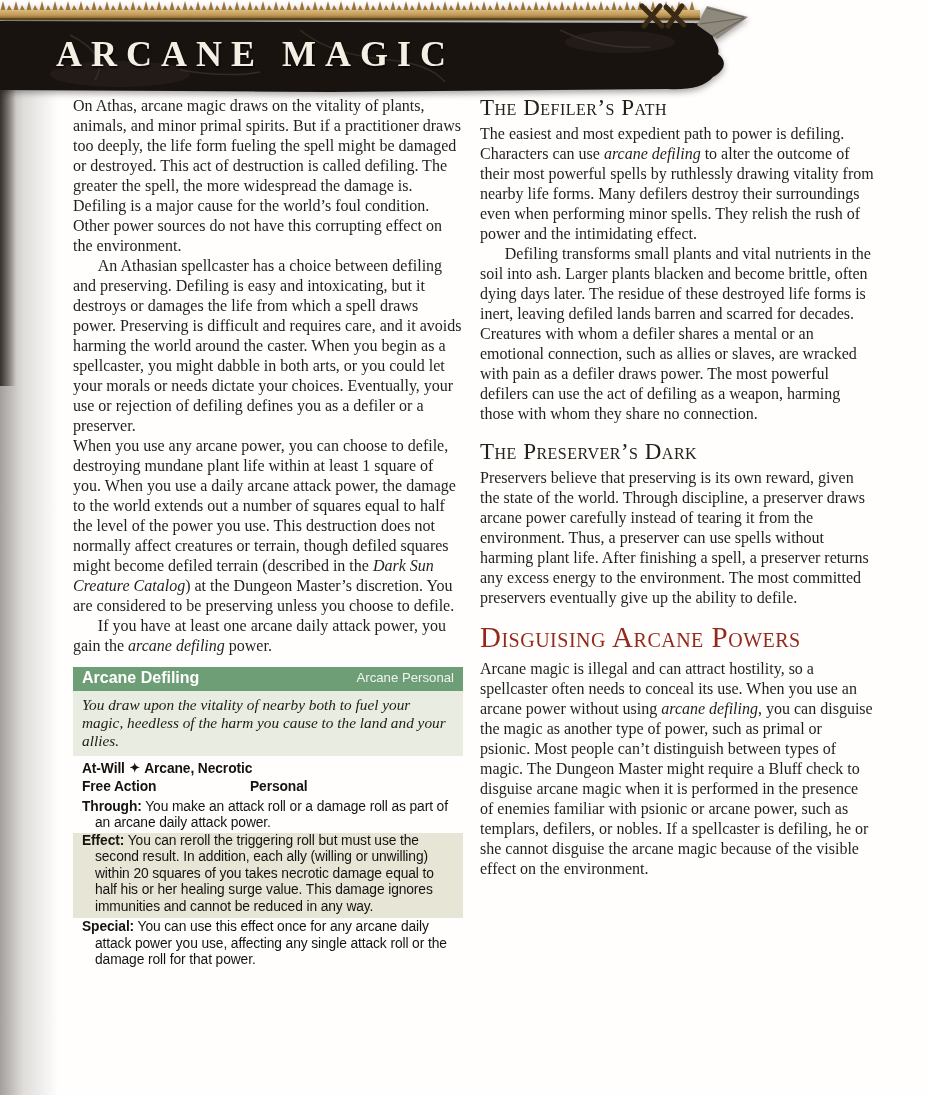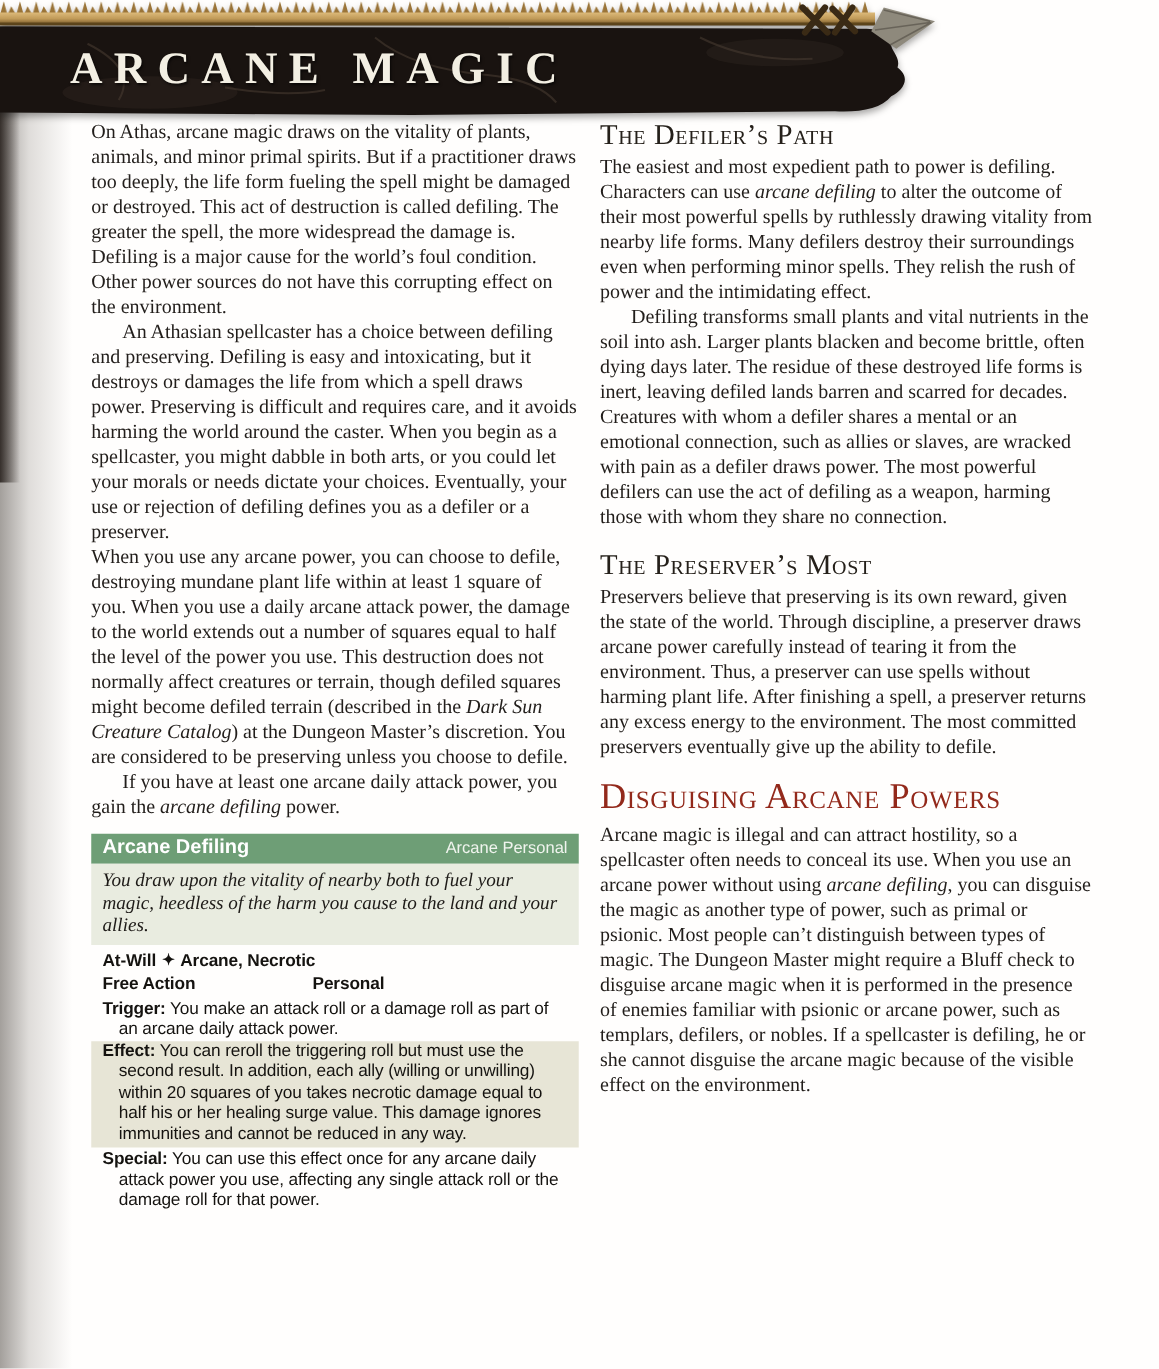--- a/index.html
+++ b/index.html
@@ -123,32 +123,32 @@
 
     <section class="power-block">
       <div class="pb-header">
         <span class="pb-title">Arcane Defiling</span>
         <span class="pb-type">Arcane Personal</span>
       </div>
       <div class="pb-flavor">You draw upon the vitality of nearby both to fuel your magic, heedless of the harm you cause to the land and your allies.</div>
       <div class="pb-body">
         <div class="pb-line"><span>At-Will</span> <span class="pb-diamond">✦</span> <span>Arcane, Necrotic</span></div>
         <div class="pb-line"><span class="pb-action">Free Action</span><span>Personal</span></div>
-        <div class="pb-entry"><b>Trigger:</b> <span>You make an attack roll or a damage roll as part of an arcane daily attack power.</span></div>
+        <div class="pb-entry"><b>Through:</b> <span>You make an attack roll or a damage roll as part of an arcane daily attack power.</span></div>
         <div class="pb-entry shaded"><b>Effect:</b> <span>You can reroll the triggering roll but must use the second result. In addition, each ally (willing or unwilling) within 20 squares of you takes necrotic damage equal to half his or her healing surge value. This damage ignores immunities and cannot be reduced in any way.</span></div>
         <div class="pb-entry"><b>Special:</b> <span>You can use this effect once for any arcane daily attack power you use, affecting any single attack roll or the damage roll for that power.</span></div>
       </div>
     </section>
   </div>
 
   <div class="col col-right">
     <h3 class="sub first">The Defiler’s Path</h3>
     <p>The easiest and most expedient path to power is defiling. Characters can use <i>arcane defiling</i> to alter the outcome of their most powerful spells by ruthlessly drawing vitality from nearby life forms. Many defilers destroy their surroundings even when performing minor spells. They relish the rush of power and the intimidating effect.</p>
     <p class="indent">Defiling transforms small plants and vital nutrients in the soil into ash. Larger plants blacken and become brittle, often dying days later. The residue of these destroyed life forms is inert, leaving defiled lands barren and scarred for decades. Creatures with whom a defiler shares a mental or an emotional connection, such as allies or slaves, are wracked with pain as a defiler draws power. The most powerful defilers can use the act of defiling as a weapon, harming those with whom they share no connection.</p>
 
-    <h3 class="sub">The Preserver’s Most</h3>
+    <h3 class="sub">The Preserver’s Dark</h3>
     <p>Preservers believe that preserving is its own reward, given the state of the world. Through discipline, a preserver draws arcane power carefully instead of tearing it from the environment. Thus, a preserver can use spells without harming plant life. After finishing a spell, a preserver returns any excess energy to the environment. The most committed preservers eventually give up the ability to defile.</p>
 
     <h2 class="major">Disguising Arcane Powers</h2>
     <p>Arcane magic is illegal and can attract hostility, so a spellcaster often needs to conceal its use. When you use an arcane power without using <i>arcane defiling</i>, you can disguise the magic as another type of power, such as primal or psionic. Most people can’t distinguish between types of magic. The Dungeon Master might require a Bluff check to disguise arcane magic when it is performed in the presence of enemies familiar with psionic or arcane power, such as templars, defilers, or nobles. If a spellcaster is defiling, he or she cannot disguise the arcane magic because of the visible effect on the environment.</p>
   </div>
 
 </div>
 
 </body></html>

